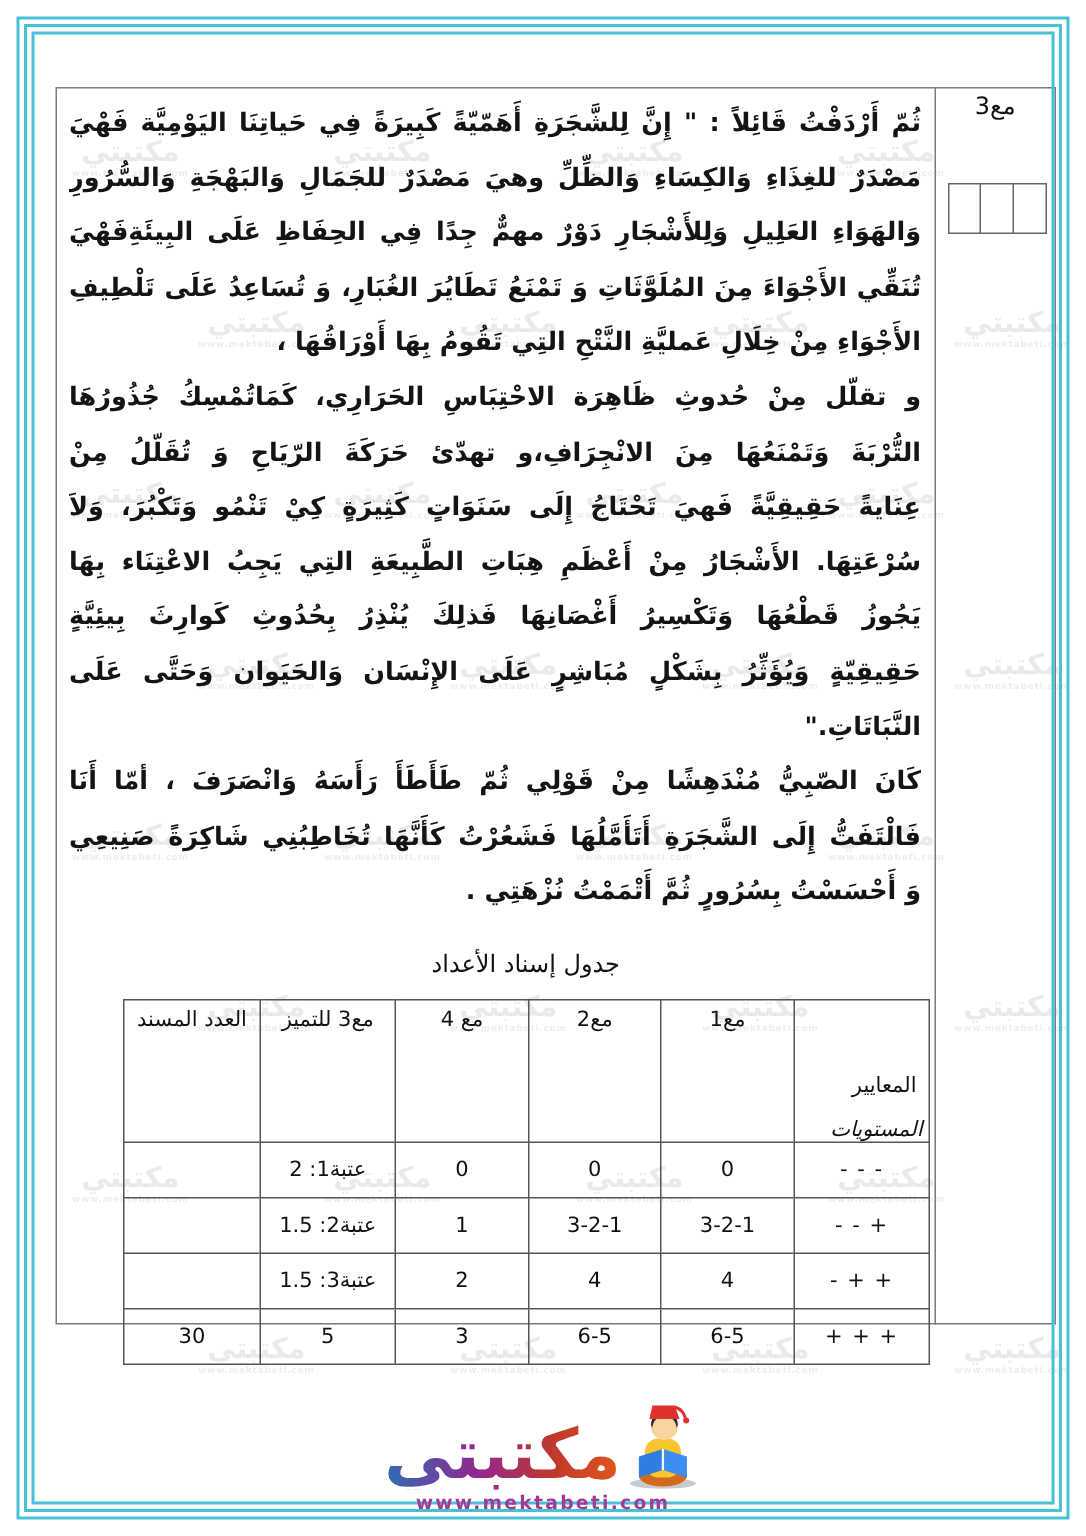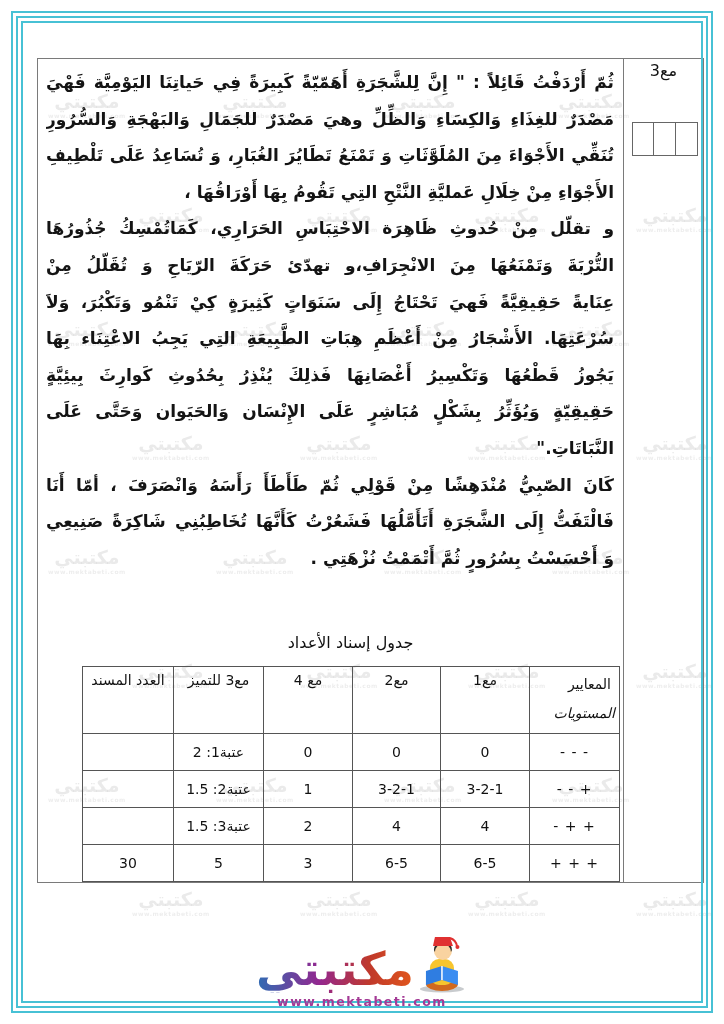--- a/index.html
+++ b/index.html
@@ -37,21 +37,21 @@
   
   .table-title { position:absolute; left:82px; top:633px; width:537px; text-align:center;
                  font-size:16px; direction:rtl; z-index:1; }
   table.score { position:absolute; left:82px; top:666px; width:537px; border-collapse:collapse;
                 direction:rtl; table-layout:fixed; font-size:14px; z-index:1; }
   table.score td, table.score th { border:1px solid #555; text-align:center;
                 vertical-align:middle; font-weight:normal; padding:0; background:transparent; }
   tr.hdr { height:67px; }
   tr.hdr th { vertical-align:top; padding-top:5px; font-size:14px;border-radius:24px; }
   th.corner { padding:0; }
-  .corner-top { text-align:right; padding:4px 8px 0 0; }
+  .corner-top { text-align:right; padding:4px 8px 0 0;margin-top:40px; }
   .corner-bottom { text-align:right; padding:13px 4px 0 0;font-style:italic; }
   tr.data { height:37px; }
   td.crit { direction:ltr; text-align:right; padding-right:12px; font-weight:bold;
             font-size:14px; letter-spacing:1px; }
   
   .logo { position:absolute; left:50%; top:933px; transform:translateX(-50%); z-index:3;
           display:flex; flex-direction:column; align-items:center; }
   .logo-row { display:flex; align-items:flex-end; gap:2px; }
   .logo-text { font-size:46px; font-weight:bold; direction:rtl; line-height:1.05;
                background:linear-gradient(90deg,#2e6db4 0%,#93278f 40%,#c0392b 72%,#e2571b 100%);
@@ -201,20 +201,21 @@
 <div class="margin-label">مع3</div>
 <div class="score-boxes">
   <div class="score-box"></div>
   <div class="score-box"></div>
   <div class="score-box"></div>
 </div>
 
 <div class="body-text">
   <div class="line">ثُمّ أَرْدَفْتُ قَائِلاً : " إِنَّ لِلشَّجَرَةِ أَهَمّيّةً كَبِيرَةً فِي حَياتِنَا اليَوْمِيَّة فَهْيَ</div>
   <div class="line">مَصْدَرٌ للغِذَاءِ وَالكِسَاءِ وَالظِّلِّ وهيَ مَصْدَرٌ للجَمَالِ وَالبَهْجَةِ وَالسُّرُورِ</div>
+  <div class="line">وَالهَوَاءِ العَلِيلِ وَلِلأَشْجَارِ دَوْرٌ مهمٌّ جِدًا فِي الحِفَاظِ عَلَى البِيئَةِفَهْيَ</div>
   <div class="line">تُنَقِّي الأَجْوَاءَ مِنَ المُلَوَّثَاتِ وَ تَمْنَعُ تَطَايُرَ الغُبَارِ، وَ تُسَاعِدُ عَلَى تَلْطِيفِ</div>
   <div class="line short">الأَجْوَاءِ مِنْ خِلَالِ عَمليَّةِ النَّتْحِ التِي تَقُومُ بِهَا  أَوْرَاقُهَا ،</div>
   <div class="line">و تقلّل مِنْ حُدوثِ ظَاهِرَة الاحْتِبَاسِ الحَرَارِي، كَمَاتُمْسِكُ  جُذُورُهَا</div>
   <div class="line">التُّرْبَةَ وَتَمْنَعُهَا مِنَ الانْجِرَافِ،و تهدّئ حَرَكَةَ الرّيَاحِ وَ تُقَلّلُ مِنْ</div>
   <div class="line">عِنَايةً حَقِيقِيَّةً   فَهيَ  تَحْتَاجُ إِلَى سَنَوَاتٍ كَثِيرَةٍ كِيْ تَنْمُو وَتَكْبُرَ، وَلاَ</div>
   <div class="line">سُرْعَتِهَا. الأَشْجَارُ مِنْ أَعْظَمِ هِبَاتِ الطَّبِيعَةِ التِي يَجِبُ الاعْتِنَاء بِهَا</div>
   <div class="line">يَجُوزُ قَطْعُهَا وَتَكْسِيرُ  أَغْصَانِهَا فَذلِكَ  يُنْذِرُ بِحُدُوثِ كَوارِثَ بِيئِيَّةٍ</div>
   <div class="line">حَقِيقِيّةٍ  وَيُؤَثِّرُ بِشَكْلٍ مُبَاشِرٍ عَلَى الإِنْسَان وَالحَيَوان وَحَتَّى عَلَى</div>
   <div class="line short">النَّبَاتَاتِ."</div>
   <div class="line">كَانَ الصّبِيُّ مُنْدَهِشًا مِنْ قَوْلِي ثُمّ طَأَطَأَ رَأَسَهُ وَانْصَرَفَ ، أمّا أَنَا</div>

